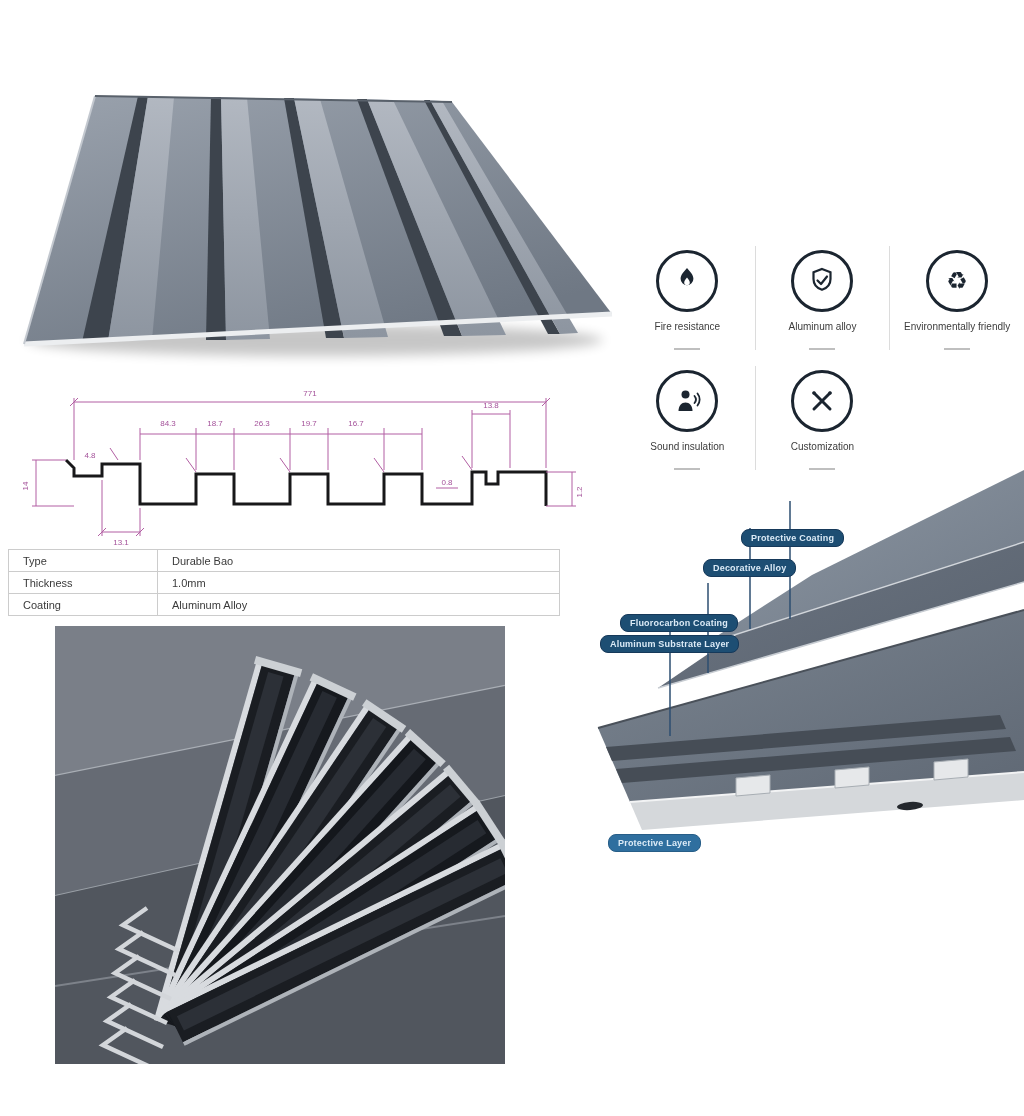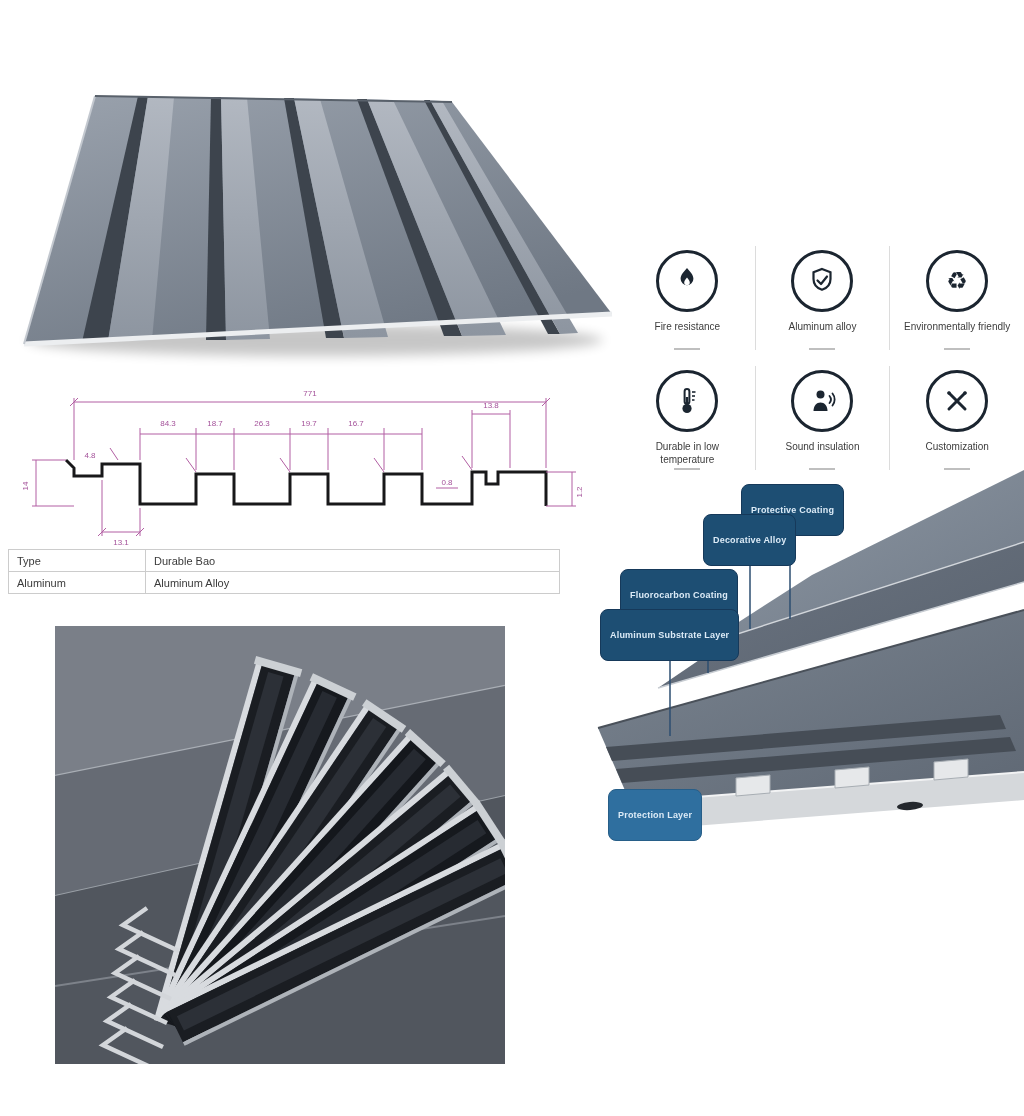--- a/index.html
+++ b/index.html
@@ -24,28 +24,28 @@
     margin-top:9px;font-size:10px;color:#3c3c3c;text-align:center;
     line-height:1.25;min-height:25px;max-width:110px;
   }
   .feature-dash{width:26px;height:2px;background:#bfbfbf;margin-top:2px;}
 
   
   .spec-table{
     position:absolute;left:8px;top:549px;width:552px;
     border-collapse:collapse;font-size:11px;color:#3a3a3a;
   }
-  .spec-table td{border:1px solid #cccccc;height:21px;padding:0 8px;background:#fff;}
+  .spec-table td{border:1px solid #cccccc;height:21px;padding:0 14px;background:#fff;}
   .spec-table td.k{width:120px;}
 
   
   .pill{
     position:absolute;background:#1d4e73;color:#dcebf7;font-size:9px;font-weight:bold;
-    padding:20px 9px;border-radius:8px;white-space:nowrap;text-align:center;
-    letter-spacing:.2px;border:1px solid #16395a;
+    padding:3px 9px;border-radius:8px;white-space:nowrap;text-align:center;
+    letter-spacing:.2px;border:1px solid #16395a;margin-top:45px;
   }
   .pill--light{background:#2f6f9f;border-color:#275e88;}
 
   svg text.dim{font-family:"Liberation Sans",sans-serif;font-size:8px;fill:#a4529a;}
 </style>
 </head>
 <body>
 
 <svg class="abs" style="left:0;top:10px" width="620" height="360" viewBox="0 0 620 360">
   <defs>
@@ -106,34 +106,20 @@
   <div class="feature">
     <div class="icon-circle">
       <svg width="34" height="34" viewBox="0 0 34 34">
         <text x="17" y="25" text-anchor="middle" font-size="24" fill="#1b2530">♻</text>
       </svg>
     </div>
     <div class="feature-label">Environmentally friendly</div>
     <div class="feature-dash"></div>
   </div>
 
-  <div class="feature">
-    <div class="icon-circle">
-      <svg width="34" height="34" viewBox="0 0 34 34">
-        <rect x="14.6" y="5" width="4.8" height="15" rx="2.4" fill="none" stroke="#1b2530" stroke-width="2"></rect>
-        <circle cx="17" cy="24.5" r="4.6" fill="#1b2530"></circle>
-        <rect x="15.8" y="13" width="2.4" height="10" fill="#1b2530"></rect>
-        <line x1="22" y1="8" x2="25.5" y2="8" stroke="#1b2530" stroke-width="1.6"></line>
-        <line x1="22" y1="12" x2="25" y2="12" stroke="#1b2530" stroke-width="1.6"></line>
-        <line x1="22" y1="16" x2="24.5" y2="16" stroke="#1b2530" stroke-width="1.6"></line>
-      </svg>
-    </div>
-    <div class="feature-label">Durable in low temperature</div>
-    <div class="feature-dash"></div>
-  </div>
 
   <div class="feature">
     <div class="icon-circle">
       <svg width="34" height="34" viewBox="0 0 34 34">
         <circle cx="15.5" cy="10.5" r="4" fill="#1b2530"></circle>
         <path d="M8.5 27c0-5.4 3.1-8.6 7-8.6s7 3.2 7 8.6Z" fill="#1b2530"></path>
         <path d="M24.5 12a5.5 5.5 0 0 1 0 7" fill="none" stroke="#1b2530" stroke-width="1.8" stroke-linecap="round"></path>
         <path d="M27.5 9.5a9.5 9.5 0 0 1 0 12" fill="none" stroke="#1b2530" stroke-width="1.8" stroke-linecap="round"></path>
       </svg>
     </div>
@@ -212,21 +198,25 @@
   <text class="dim" x="80" y="82" text-anchor="middle">4.8</text>
 </svg>
 
 <table class="spec-table">
   <tbody>
     <tr>
       <td class="k">Type</td>
       <td>Durable Bao</td>
     </tr>
     <tr>
-      <td class="k">Aluminum</td>
+      <td class="k">Thickness</td>
+      <td>1.0mm</td>
+    </tr>
+    <tr>
+      <td class="k">Coating</td>
       <td>Aluminum Alloy</td>
     </tr>
   </tbody>
 </table>
 
 <svg class="abs" style="left:55px;top:626px" width="450" height="438" viewBox="0 0 450 438">
   <defs>
     <linearGradient id="gPhoto" x1="0" y1="0" x2="0" y2="1">
       <stop offset="0" stop-color="#8a8f97"></stop>
         <stop offset="1" stop-color="#4a4f57"></stop>
@@ -338,14 +328,14 @@
     <line x1="200" y1="31" x2="200" y2="149"></line>
     <line x1="160" y1="58" x2="160" y2="159"></line>
     <line x1="118" y1="113" x2="118" y2="203"></line>
     <line x1="80" y1="153" x2="80" y2="266"></line>
   </g>
 </svg>
 
 <div class="pill" style="left:741px;top:484px">Protective Coating</div>
 <div class="pill" style="left:703px;top:514px">Decorative Alloy</div>
 <div class="pill" style="left:620px;top:569px">Fluorocarbon Coating</div>
-<div class="pill" style="left:600px;top:609px">Aluminum Substrate Layer</div>
-<div class="pill pill--light" style="left:608px;top:789px">Protection Layer</div>
+<div class="pill" style="left:600px;top:590px">Aluminum Substrate Layer</div>
+<div class="pill pill--light" style="left:608px;top:789px">Protective Layer</div>
 
 </body></html>

